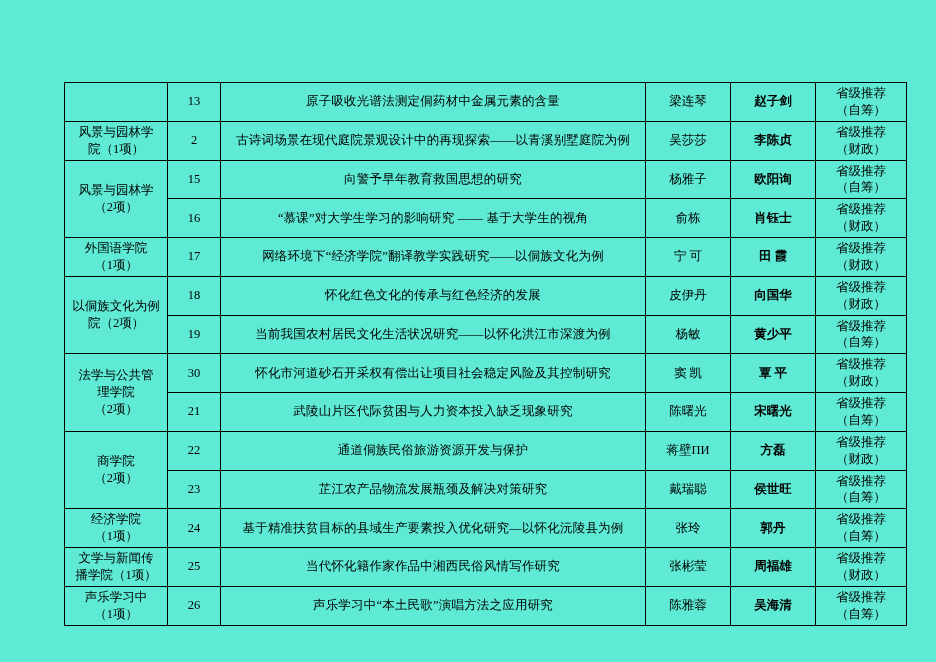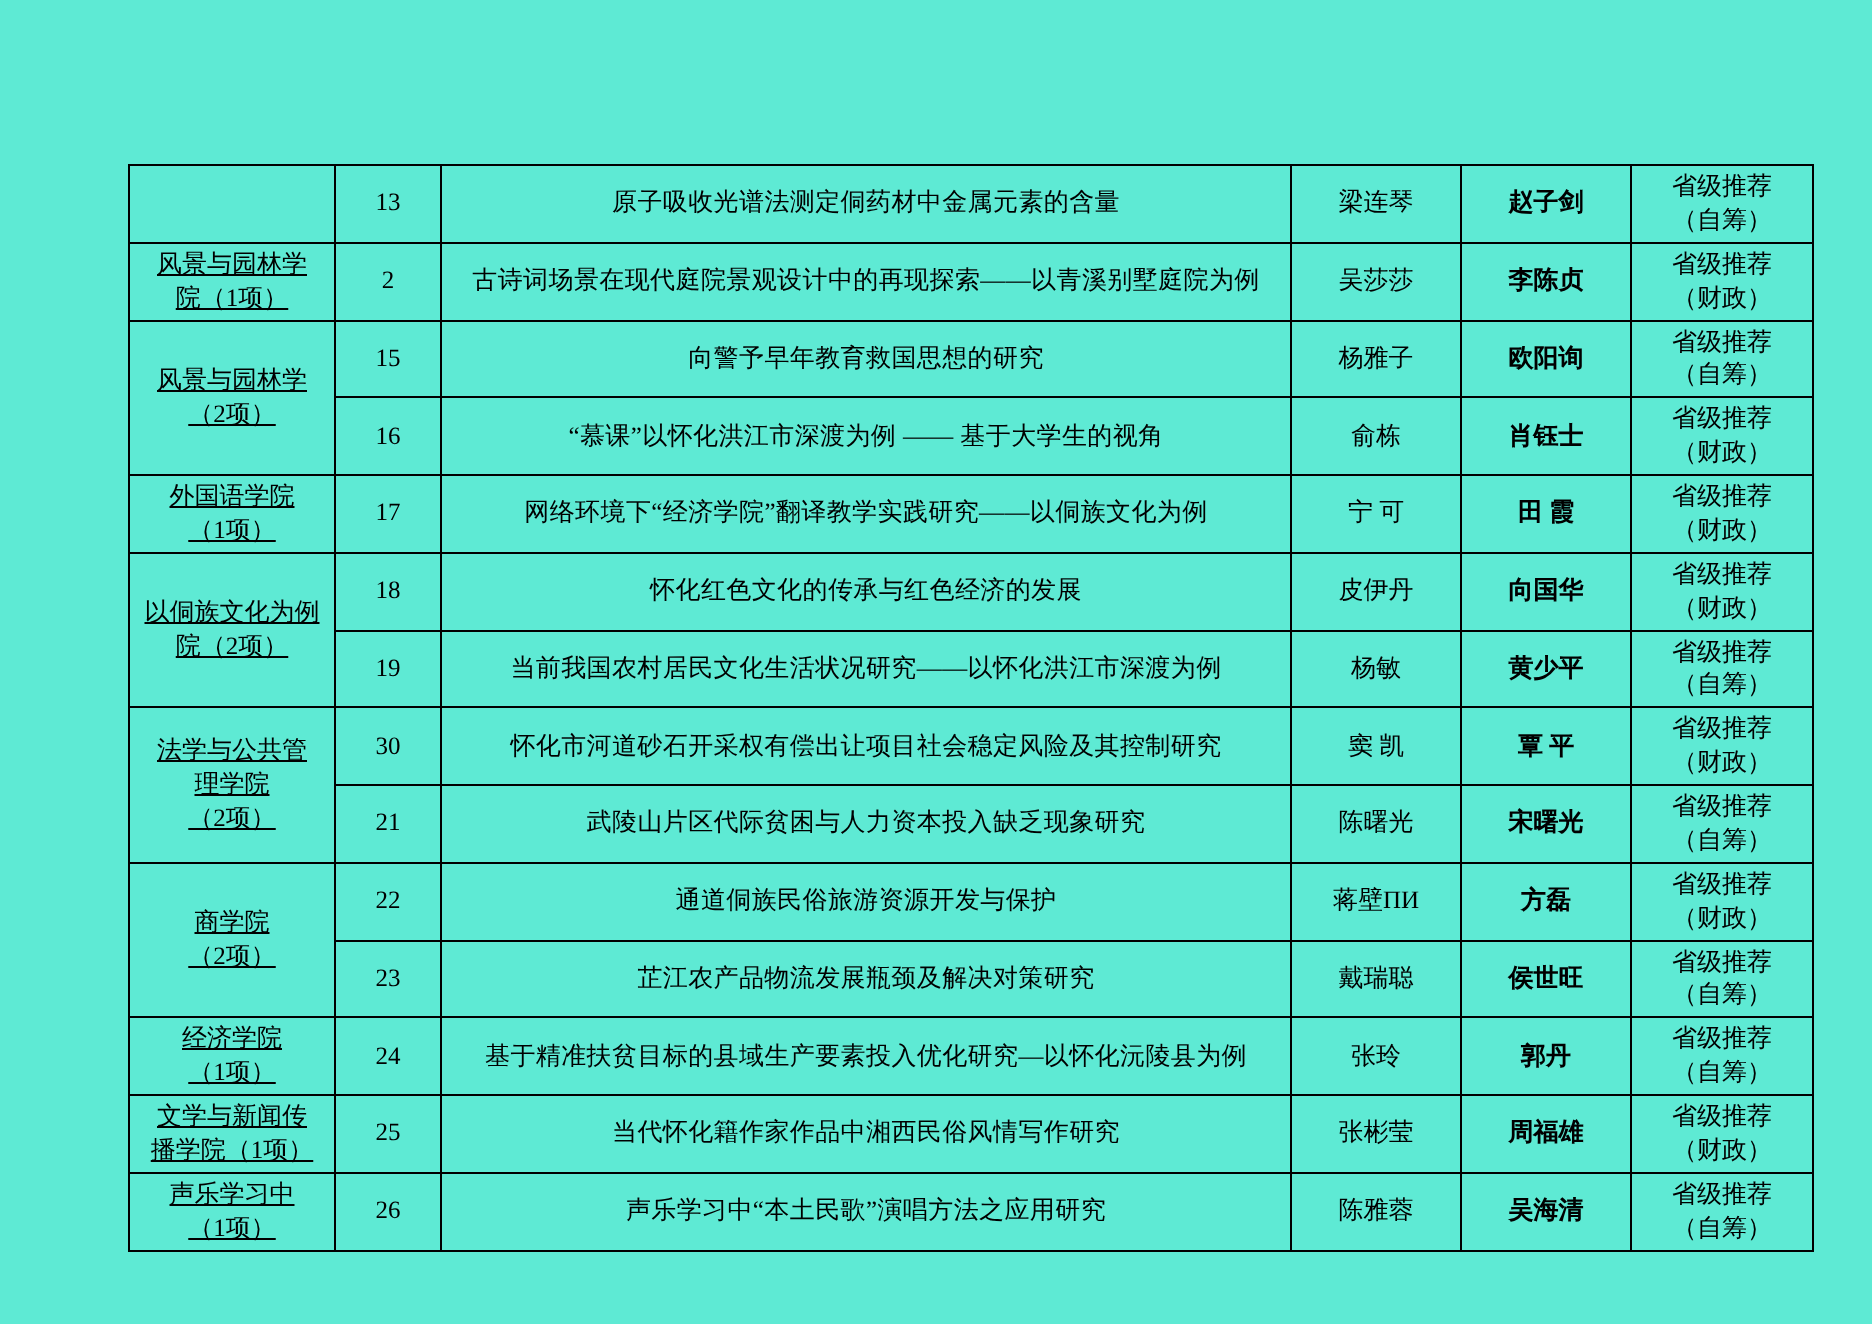--- a/index.html
+++ b/index.html
@@ -42,21 +42,21 @@
   }
   td.col-unit   { width: 96px; }
   td.col-no     { width: 46px; }
   td.col-title  { width: 418px; }
   td.col-leader { width: 78px; margin-top: 40px; }
   td.col-member { width: 78px; font-weight: bold; }
   td.col-type   { width: 84px; font-size: 11.5px; }
 
   .col-title { letter-spacing: 0.2px; }
   .type-line { display: block; white-space: nowrap; text-align: center; }
-  .unit-cell { line-height: 1.5; text-decoration: underline; }
+  .unit-cell { line-height: 1.5; }
 </style>
 </head>
 <body>
 
 <div class="page">
   <div class="table-wrap">
     <table class="grant-table">
       <tbody>
 
         <tr>
@@ -96,21 +96,21 @@
           <td class="col-leader">杨雅子</td>
           <td class="col-member">欧阳询</td>
           <td class="col-type">
             <span class="type-line">省级推荐</span>
             <span class="type-line">（自筹）</span>
           </td>
         </tr>
 
         <tr>
           <td class="col-no">16</td>
-          <td class="col-title">“慕课”以怀化洪江市深渡为例 —— 基于大学生的视角</td>
+          <td class="col-title">“慕课”对大学生学习的影响研究 —— 基于大学生的视角</td>
           <td class="col-leader">俞栋</td>
           <td class="col-member">肖钰士</td>
           <td class="col-type">
             <span class="type-line">省级推荐</span>
             <span class="type-line">（财政）</span>
           </td>
         </tr>
 
         <tr>
           <td class="col-unit unit-cell">

